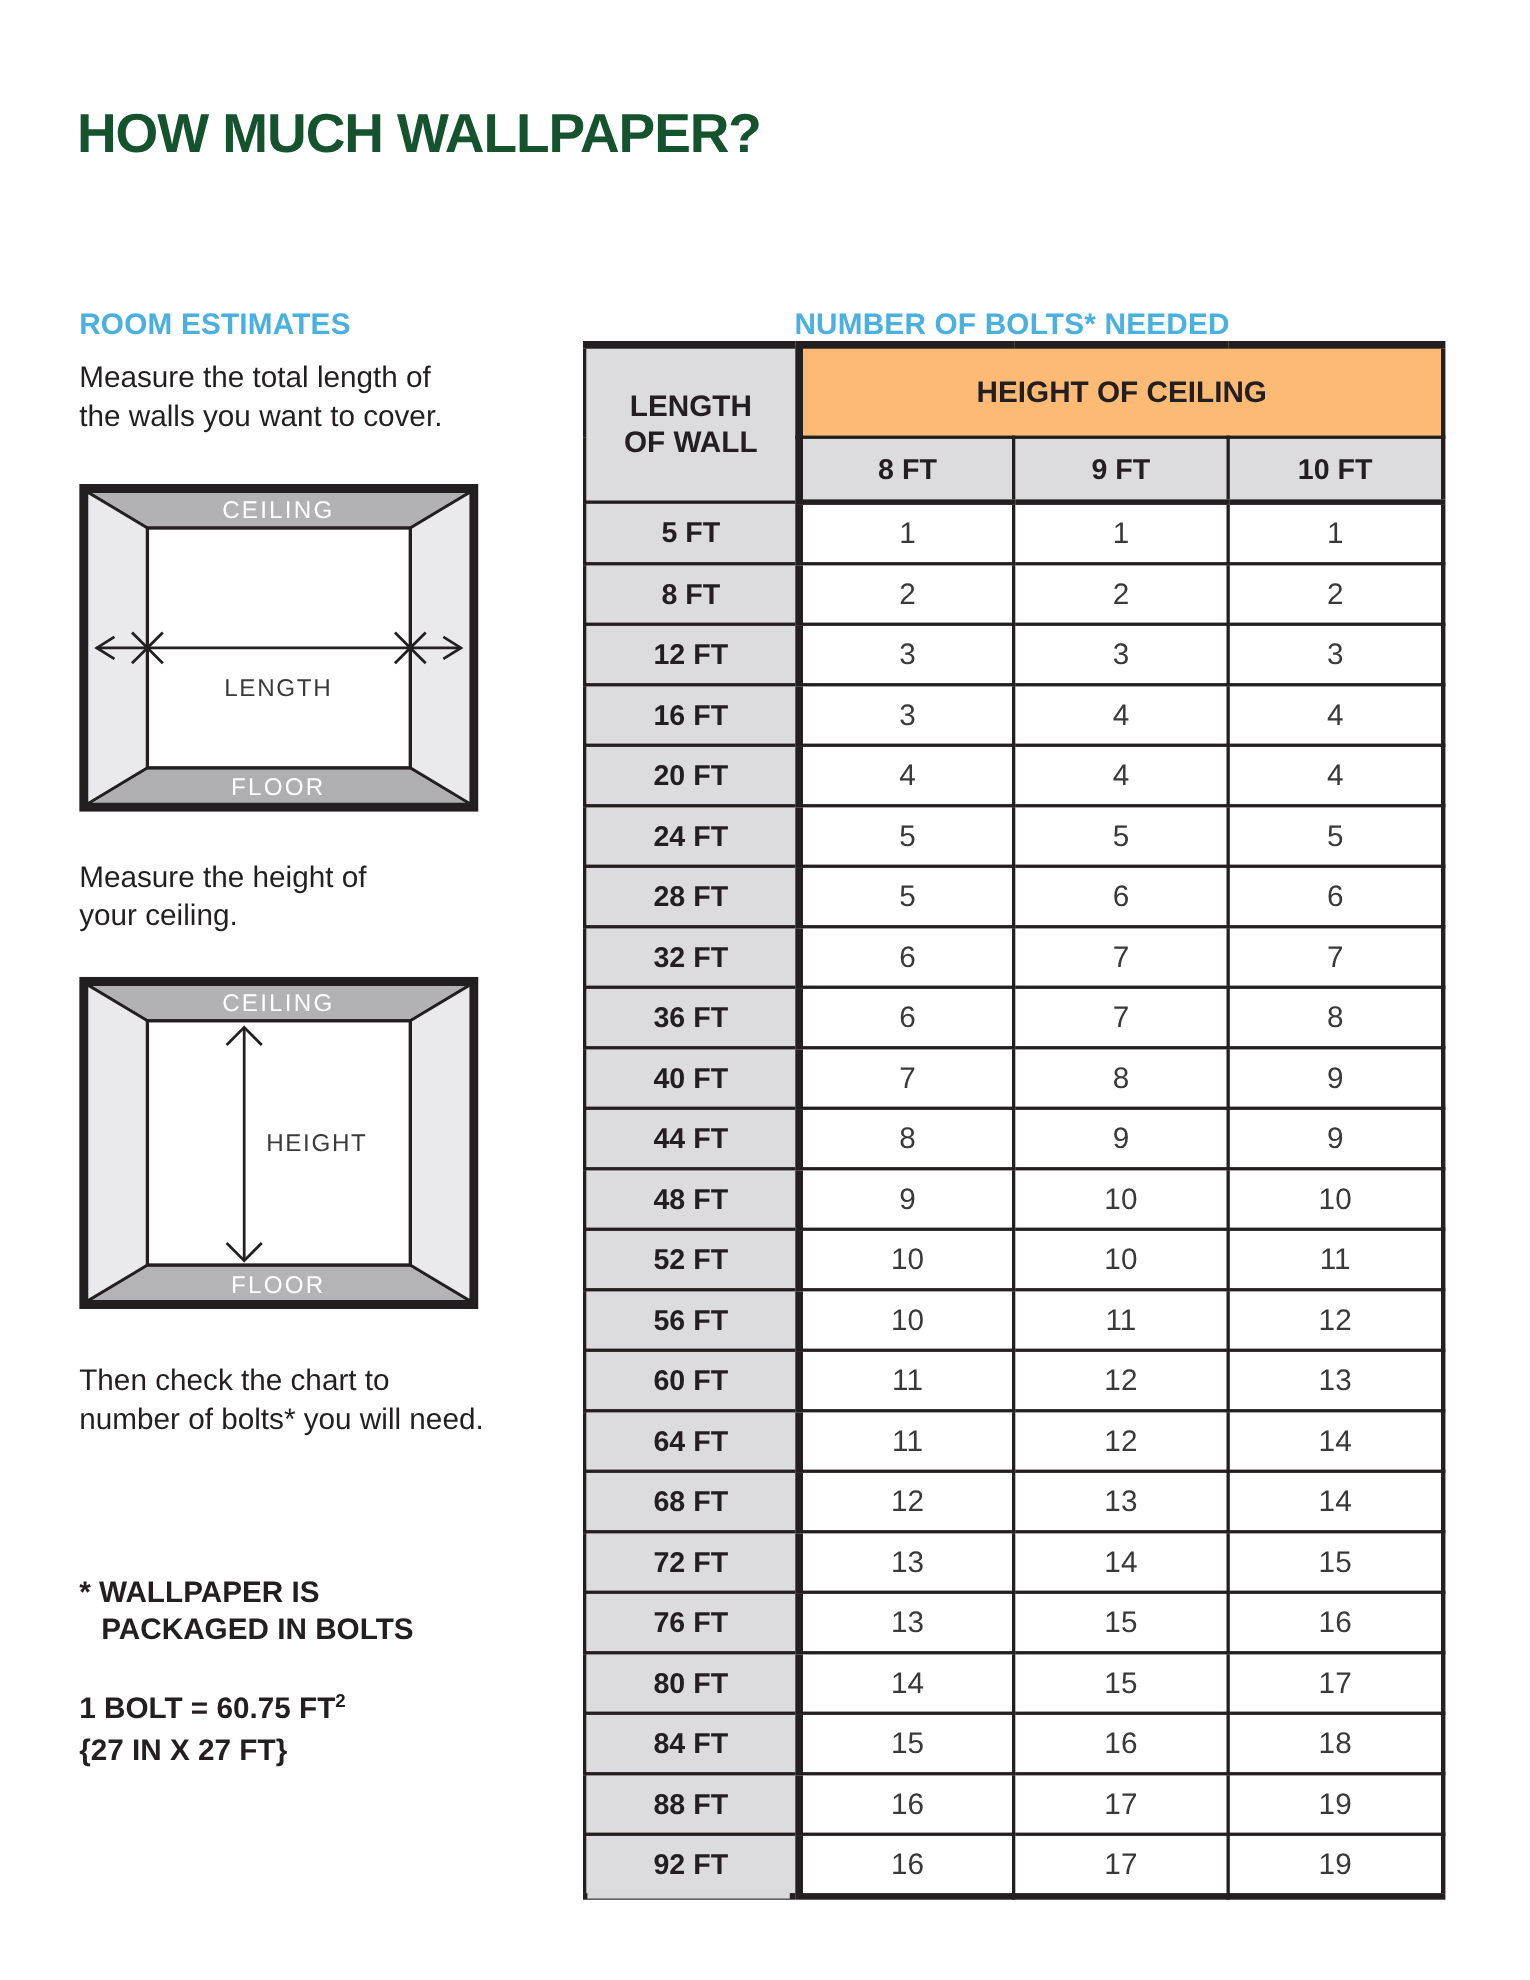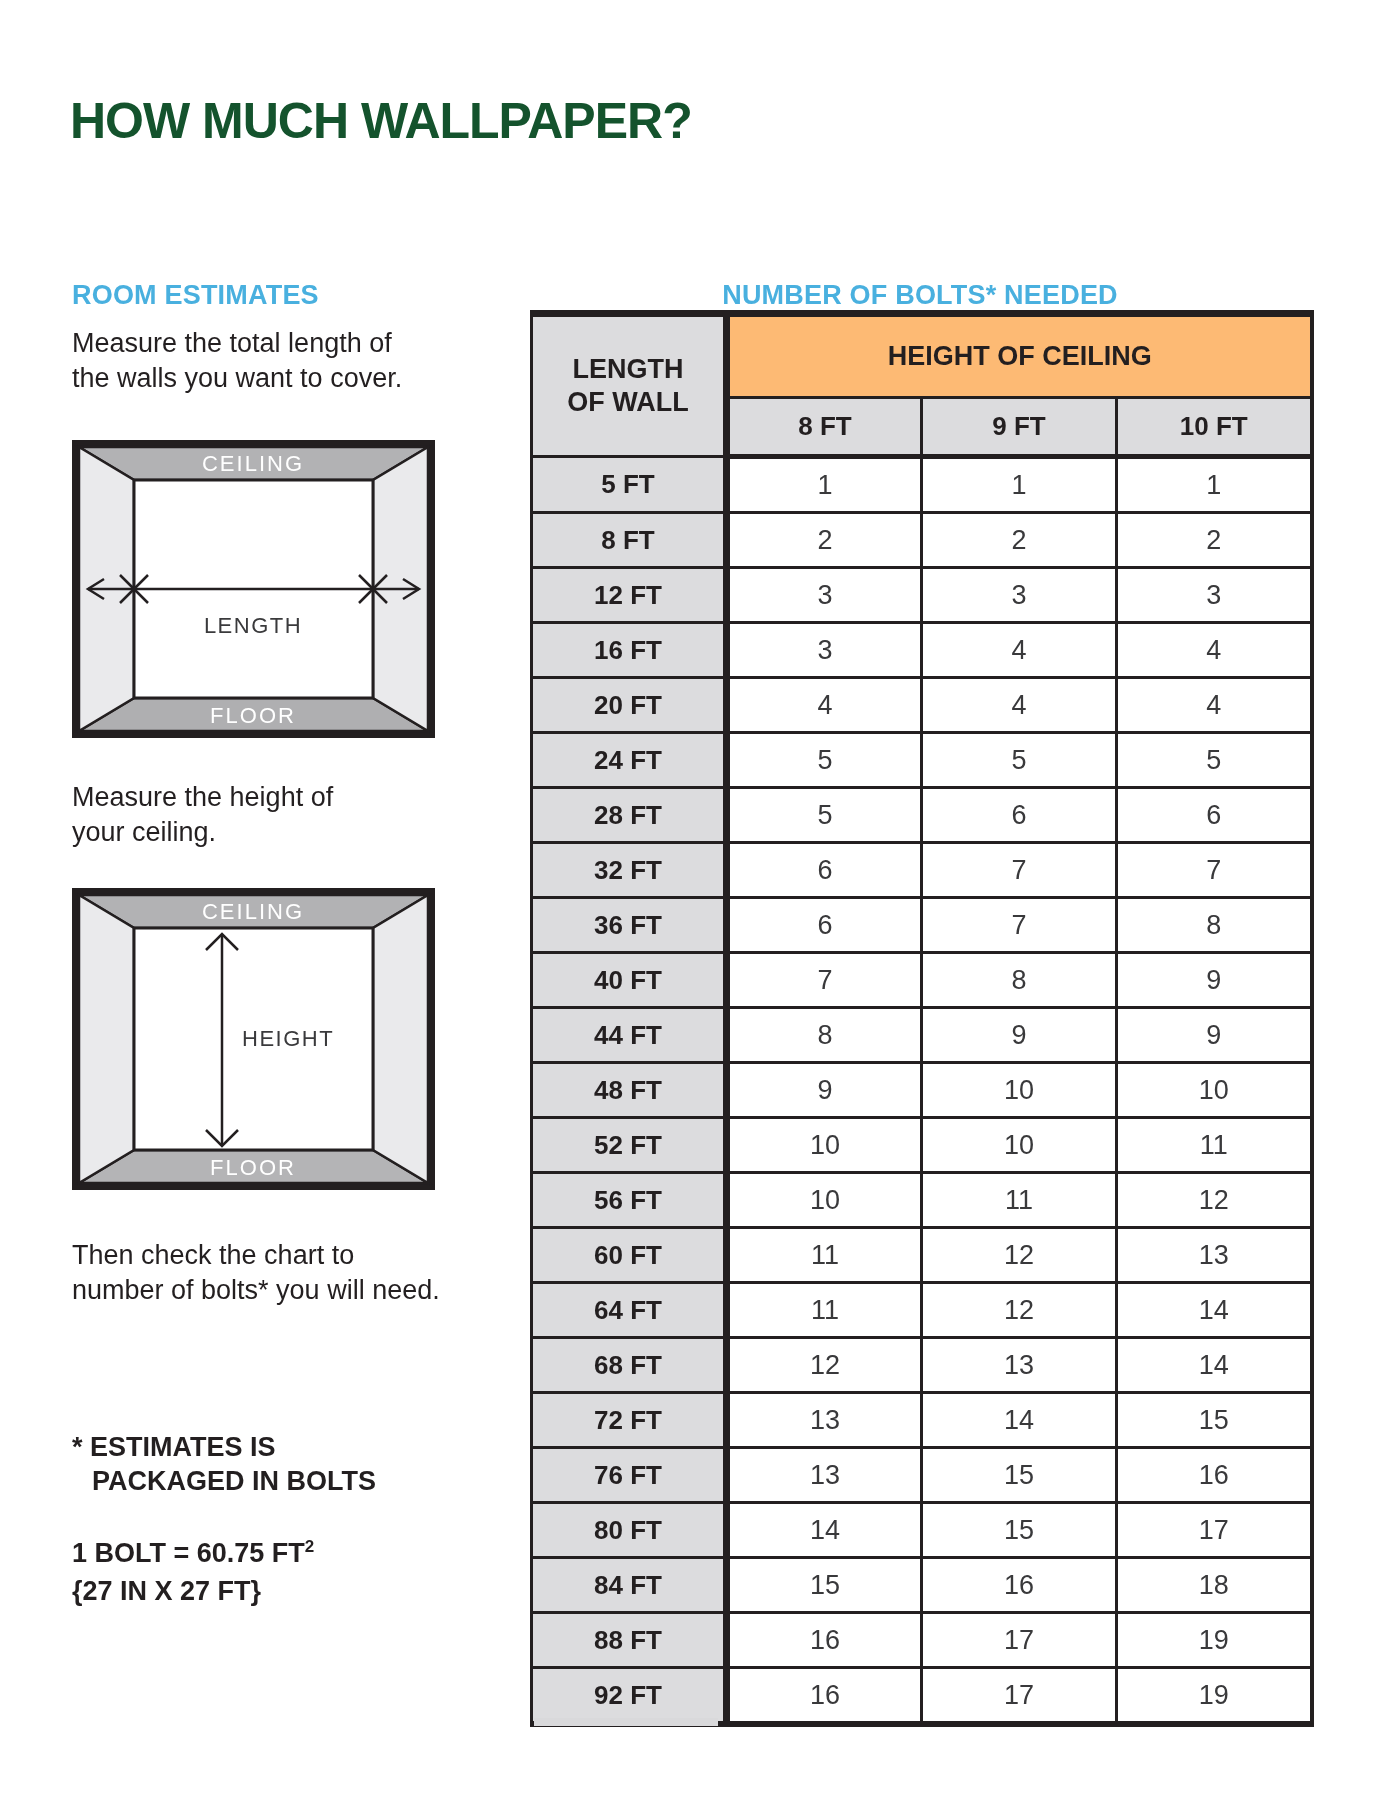--- a/index.html
+++ b/index.html
@@ -118,21 +118,21 @@
     <text class="diagram-label-light" x="181" y="287" text-anchor="middle">FLOOR</text>
     <text class="diagram-label-dark" x="170" y="158" text-anchor="start">HEIGHT</text>
   </svg>
 
   <div class="abs body-text" id="para3">
     <div>Then check the chart to</div>
     <div>number of bolts* you will need.</div>
   </div>
 
   <div class="abs footnote">
-    <div>* ESTIMATES IS</div>
+    <div>* WALLPAPER IS</div>
     <div class="indent">PACKAGED IN BOLTS</div>
   </div>
 
   <div class="abs bolt-eq">
     <div><span>1 BOLT = 60.75 FT</span><sup>2</sup></div>
     <div>{27 IN X 27 FT}</div>
   </div>
 
   <h2 class="abs section-heading" id="table-heading">NUMBER OF BOLTS* NEEDED</h2>
 

